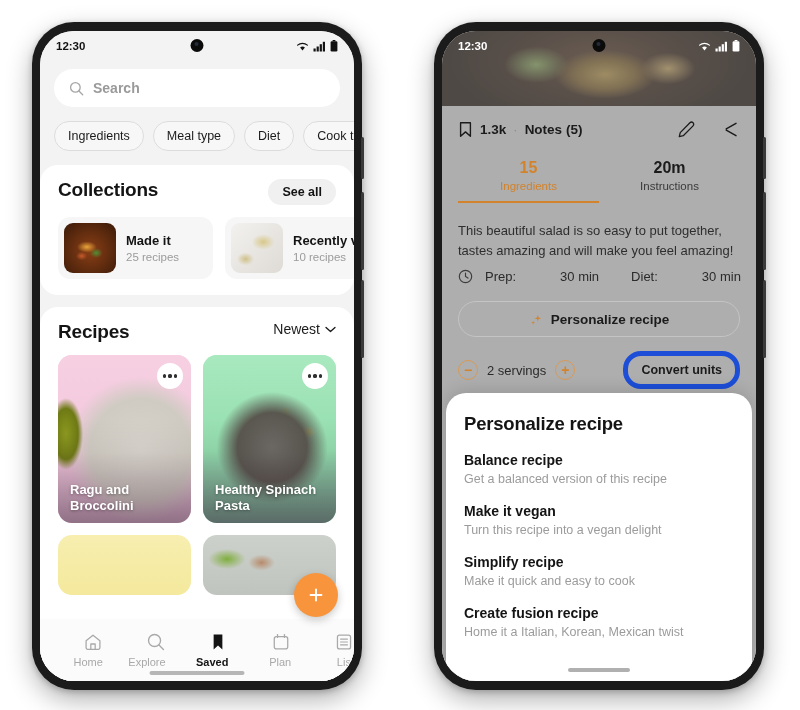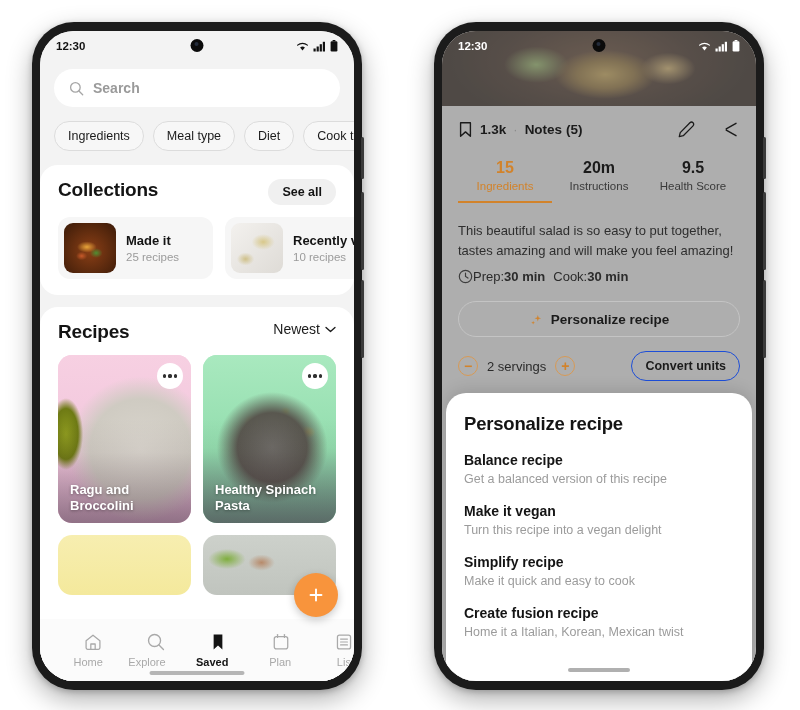--- a/index.html
+++ b/index.html
@@ -229,24 +229,24 @@
   .stat.active .v { color: #d2832b; }
   .stat.active .l { color: #d2832b; }
   .stat.active { border-bottom: 2.5px solid #d2832b; }
 
   .desc {
     position:absolute; left:16px; right:16px; top: 190px;
     font-size: 13px; line-height: 1.55; color: #2e2e2e;
   }
   .timeline {
     position:absolute; left:16px; top: 238px;
-    display:flex; align-items:center; gap: 0;
+    display:flex; align-items:center; gap: 12px;
     font-size: 13px; color:#2b2b2b;
   }
-  .timeline b { font-weight: bold; }
+  .timeline b { font-weight: normal; margin-left: 32px; }
   .tl-gap { width: 8px; }
 
   .personalize-btn {
     position:absolute; left:16px; right:16px; top: 270px;
     height: 36px; border: 1px solid #c4c4c4; border-radius: 20px;
     display:flex; align-items:center; justify-content:center; gap: 7px;
     font-size: 13.5px; font-weight: bold; color: #1b1b1b;
   }
   .servings-row {
     position:absolute; left:16px; right:16px; top: 320px;
@@ -254,21 +254,21 @@
   }
   .step-btn {
     width: 20px; height: 20px; border-radius:50%;
     border: 1.4px solid #d79a56; color:#d2832b;
     display:flex; align-items:center; justify-content:center;
     font-size: 14px; line-height:1; font-weight:600;
   }
   .servings-lbl { font-size: 13px; color:#2b2b2b; margin: 0 9px; }
   .convert-btn {
     margin-left:auto;
-    border:1px solid #1d4ed8; border-radius: 18px;
+    border:5px solid #1d4ed8; border-radius: 18px;
     padding: 7px 13px; font-size: 12.5px; font-weight:bold; color:#1b1b1b;
   }
 
   .sheet {
     position:absolute; left:4px; right:4px; bottom: 0; top: 362px;
     background: #ffffff;
     border-radius: 20px 20px 18px 18px;
     z-index: 20;
     padding: 20px 18px 0 18px;
     box-shadow: 0 -3px 16px rgba(0,0,0,0.13);
@@ -527,37 +527,33 @@
 
         <div class="stats">
           <div class="stat active">
             <div class="v">15</div>
             <div class="l">Ingredients</div>
           </div>
           <div class="stat">
             <div class="v">20m</div>
             <div class="l">Instructions</div>
           </div>
-          <div class="stat">
-            <div class="v">9.5</div>
-            <div class="l">Health Score</div>
-          </div>
         </div>
 
         <div class="desc">This beautiful salad is so easy to put together, tastes amazing and will make you feel amazing!</div>
 
         <div class="timeline">
           <svg width="15" height="15" viewBox="0 0 16 16">
               <circle cx="8" cy="8" r="6.6" stroke="#3d3d3d" stroke-width="1.25" fill="none"></circle>
               <path d="M8 4.3 V8 l2.6 1.7" stroke="#3d3d3d" stroke-width="1.25" fill="none" stroke-linecap="round"></path>
             </svg>
           <span>Prep:</span>
           <b>30 min</b>
           <span class="tl-gap"></span>
-          <span>Cook:</span>
+          <span>Diet:</span>
           <b>30 min</b>
         </div>
 
         <div class="personalize-btn">
           <svg width="15" height="15" viewBox="0 0 16 16">
               <path d="M9.4 3.2 L10.2 5.9 L12.9 6.7 L10.2 7.5 L9.4 10.2 L8.6 7.5 L5.9 6.7 L8.6 5.9 Z" fill="#d2832b"></path>
               <path d="M4.4 9.4 L4.9 10.9 L6.4 11.4 L4.9 11.9 L4.4 13.4 L3.9 11.9 L2.4 11.4 L3.9 10.9 Z" fill="#d2832b"></path>
             </svg>
           <span>Personalize recipe</span>
         </div>

